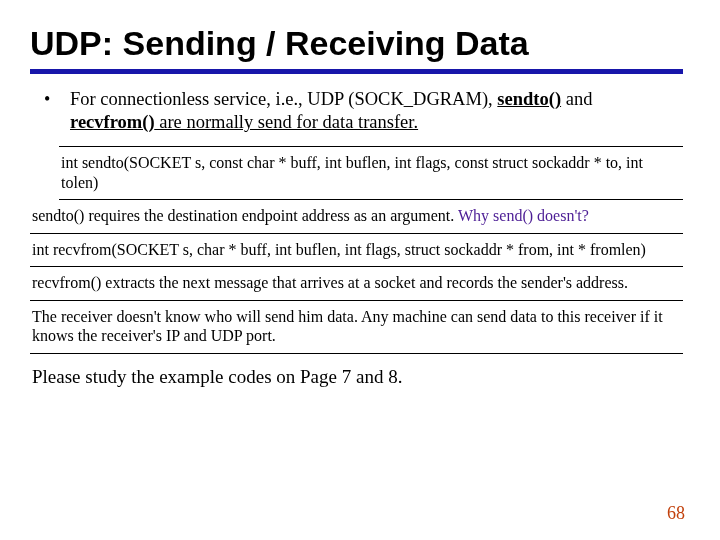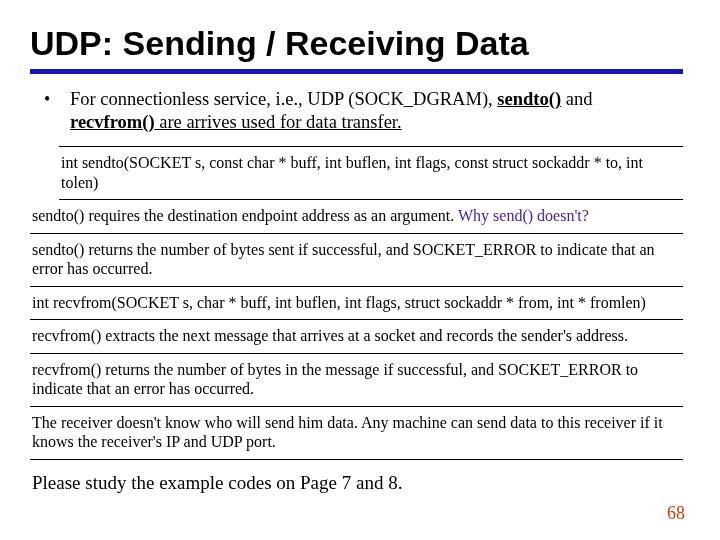--- a/index.html
+++ b/index.html
@@ -77,43 +77,37 @@
 </head>
 <body>
 
 <div class="slide">
 
   <h1 class="title">UDP: Sending / Receiving Data</h1>
   <div class="title-rule"></div>
 
   <ul class="main">
     <li>
-      <span>For connectionless service, i.e., UDP (SOCK_DGRAM), </span><span class="b u">sendto()</span><span> and </span><span class="b u">recvfrom()</span><span class="u"> are arrives used for data transfer.</span>
+      <span>For connectionless service, i.e., UDP (SOCK_DGRAM), </span><span class="b u">sendto()</span><span> and </span><span class="b u">recvfrom()</span><span class="u"> are normally send for data transfer.</span>
     </li>
   </ul>
 
   <div class="body-block first">
     <p>int sendto(SOCKET s, const char * buff, int buflen, int flags, const struct sockaddr * to, int tolen)</p>
   </div>
   <div class="body-block">
     <p>
       <span>sendto() requires the destination endpoint address as an argument. </span><span style="color:#4c1d95;">Why send() doesn't?</span>
     </p>
   </div>
   <div class="body-block">
-    <p>sendto() returns the number of bytes sent if successful, and SOCKET_ERROR to indicate that an error has occurred.</p>
-  </div>
-  <div class="body-block">
     <p>int recvfrom(SOCKET s, char * buff, int buflen, int flags, struct sockaddr * from, int * fromlen)</p>
   </div>
   <div class="body-block">
     <p>recvfrom() extracts the next message that arrives at a socket and records the sender's address.</p>
-  </div>
-  <div class="body-block">
-    <p>recvfrom() returns the number of bytes in the message if successful, and SOCKET_ERROR to indicate that an error has occurred.</p>
   </div>
   <div class="body-block">
     <p>The receiver doesn't know who will send him data. Any machine can send data to this receiver if it knows the receiver's IP and UDP port.</p>
   </div>
 
   <p class="closing">Please study the example codes on Page 7 and 8.</p>
 
   <div class="pagenum">68</div>
 </div>
 

